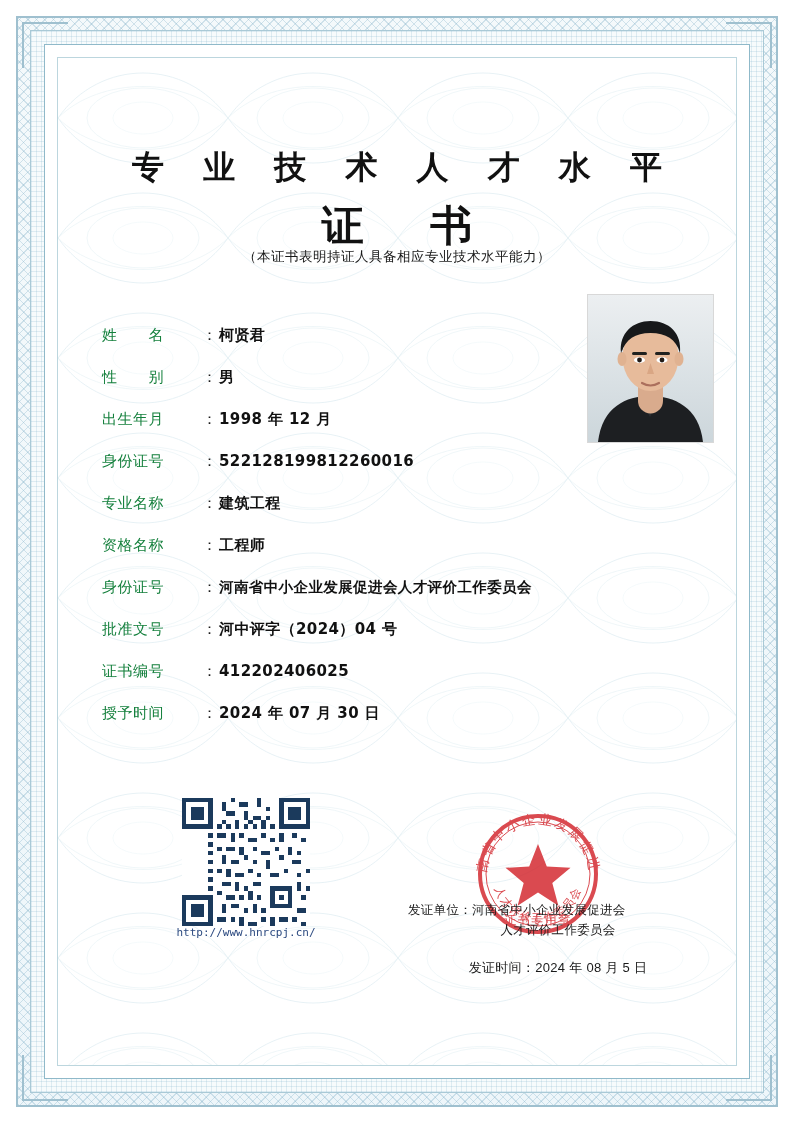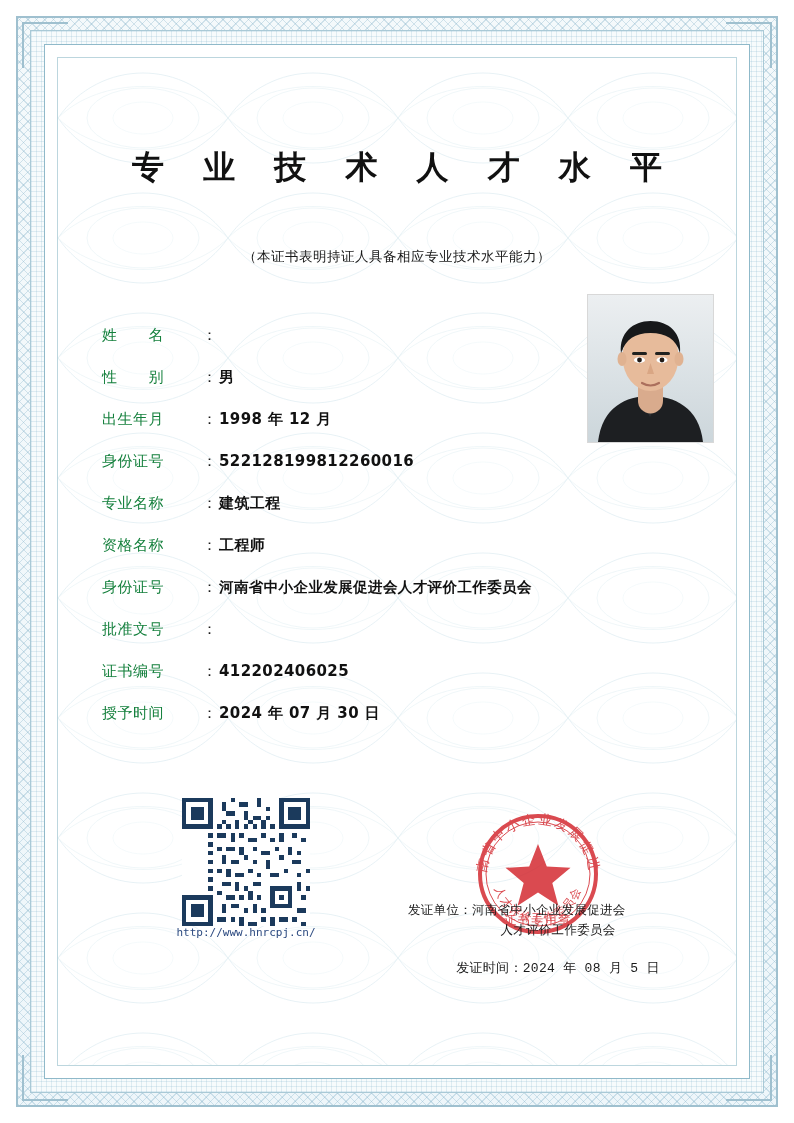--- a/index.html
+++ b/index.html
@@ -249,21 +249,21 @@
     font-size: 12.5px;
     color: #1a1a1a;
     letter-spacing: 0.3px;
   }
   .issue-date {
     position: absolute;
     left: 0;
     top: 163px;
     width: 300px;
     text-align: center;
-    font-family: Liberation Mono, monospace;
+    font-family: Liberation Sans, sans-serif;
     font-size: 13px;
     color: #1a1a1a;
     letter-spacing: 0.3px;
   }
 </style>
 </head>
 <body>
 
 <div class="page">
 
@@ -287,20 +287,21 @@
           <ellipse cx="85" cy="60" rx="30" ry="16" fill="none" stroke="#d6eaf0" stroke-width="0.5"></ellipse>
         </pattern>
       </defs>
       <rect x="0" y="0" width="680" height="1010" fill="url(#wave)"></rect>
     </svg>
   </div>
 
   <div class="content">
 
     <div class="title-main">专 业 技 术 人 才 水 平</div>
+    <div class="title-sub">证  书</div>
     <div class="title-note">（本证书表明持证人具备相应专业技术水平能力）</div>
 
     <div class="photo">
       <svg width="125" height="147" viewBox="0 0 125 147" xmlns="http://www.w3.org/2000/svg">
         <defs>
           <linearGradient id="bg" x1="0" y1="0" x2="0" y2="1">
             <stop offset="0%" stop-color="#eceff1"></stop>
             <stop offset="100%" stop-color="#ccd6db"></stop>
           </linearGradient>
         </defs>
@@ -331,20 +332,21 @@
 
         <path d="M54,88 q8.5,5 17,0" fill="none" stroke="#ab6f5c" stroke-width="2.2" stroke-linecap="round"></path>
       </svg>
     </div>
 
     <div class="fields">
 
       <div class="field-row">
         <span class="field-label">姓　　名</span>
         <span class="field-colon">：</span>
+        <span class="field-value">柯贤君</span>
       </div>
 
       <div class="field-row">
         <span class="field-label">性　　别</span>
         <span class="field-colon">：</span>
         <span class="field-value">男</span>
       </div>
 
       <div class="field-row">
         <span class="field-label">出生年月</span>
@@ -372,20 +374,21 @@
 
       <div class="field-row">
         <span class="field-label">身份证号</span>
         <span class="field-colon">：</span>
         <span class="field-value small">河南省中小企业发展促进会人才评价工作委员会</span>
       </div>
 
       <div class="field-row">
         <span class="field-label">批准文号</span>
         <span class="field-colon">：</span>
+        <span class="field-value">河中评字（2024）04 号</span>
       </div>
 
       <div class="field-row">
         <span class="field-label">证书编号</span>
         <span class="field-colon">：</span>
         <span class="field-value">412202406025</span>
       </div>
 
       <div class="field-row">
         <span class="field-label">授予时间</span>

